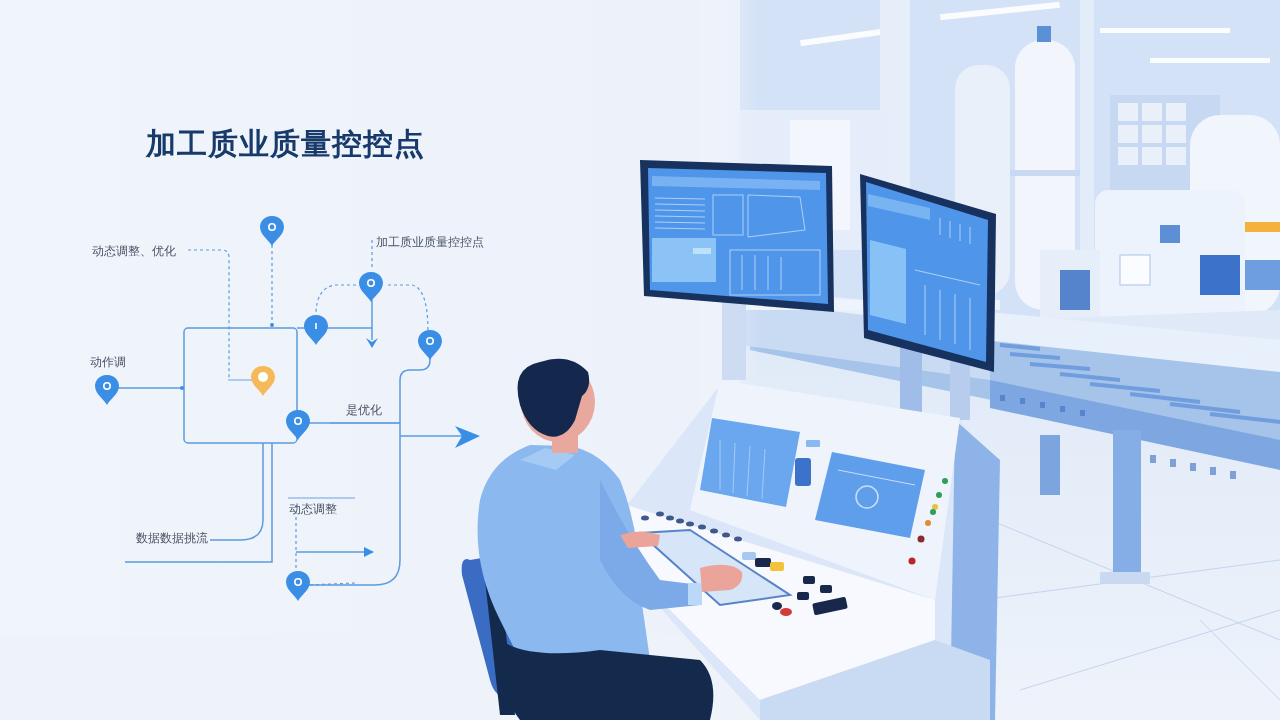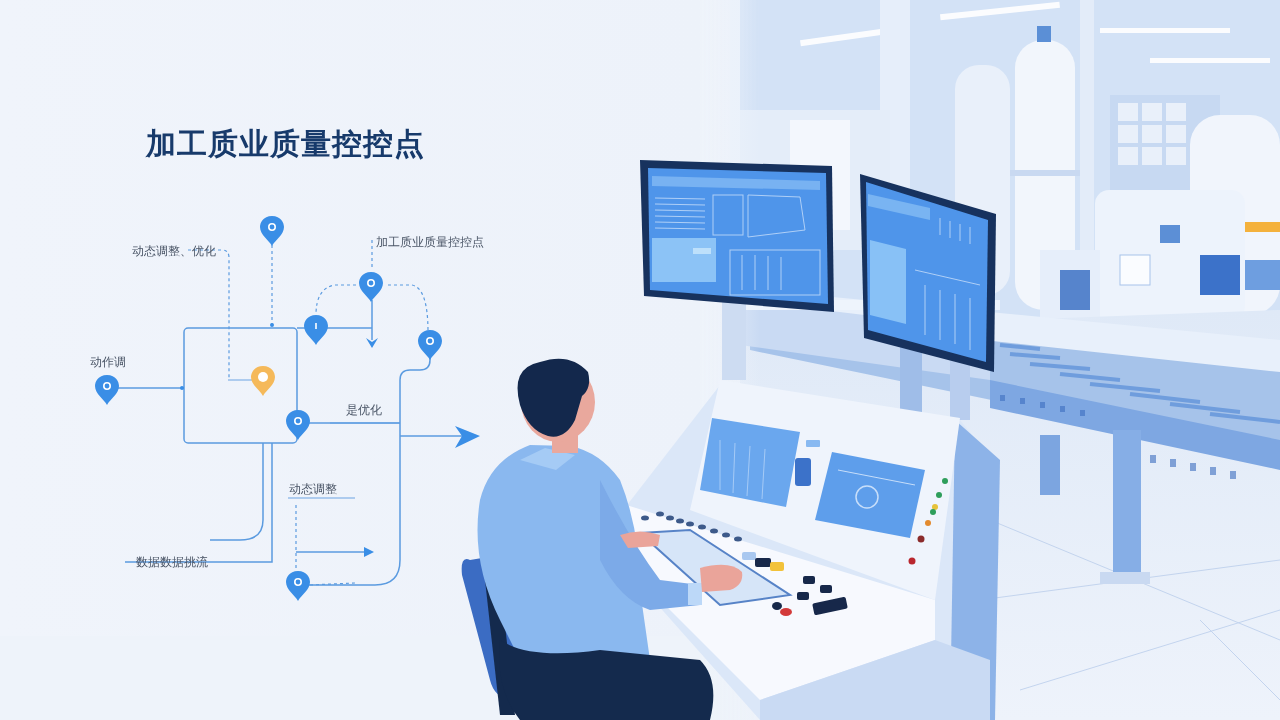--- a/index.html
+++ b/index.html
@@ -314,19 +314,19 @@
       <use href="#pinShape" fill="#3a8ee6"></use>
         <circle cx="0" cy="-3" r="3.2" fill="none" stroke="#fff" stroke-width="1.6"></circle>
     </g>
     <g class="pin" transform="translate(298,585)">
       <use href="#pinShape" fill="#3a8ee6"></use>
         <circle cx="0" cy="-3" r="3.2" fill="none" stroke="#fff" stroke-width="1.6"></circle>
     </g>
   </svg>
 
   <div class="title">加工质业质量控控点</div>
-  <div class="label" style="left:92px; top:243px;margin-left:40px;">动态调整、优化</div>
+  <div class="label" style="left:92px; top:243px;">动态调整、优化</div>
   <div class="label" style="left:376px; top:234px;">加工质业质量控控点</div>
   <div class="label" style="left:90px; top:354px;">动作调</div>
   <div class="label" style="left:346px; top:402px;text-align:right;">是优化</div>
-  <div class="label" style="left:289px; top:481px;">动态调整</div>
-  <div class="label" style="left:136px; top:554px;">数据数据挑流</div>
+  <div class="label" style="left:289px; top:501px;">动态调整</div>
+  <div class="label" style="left:136px; top:530px;">数据数据挑流</div>
 </div>
 
 </body></html>

